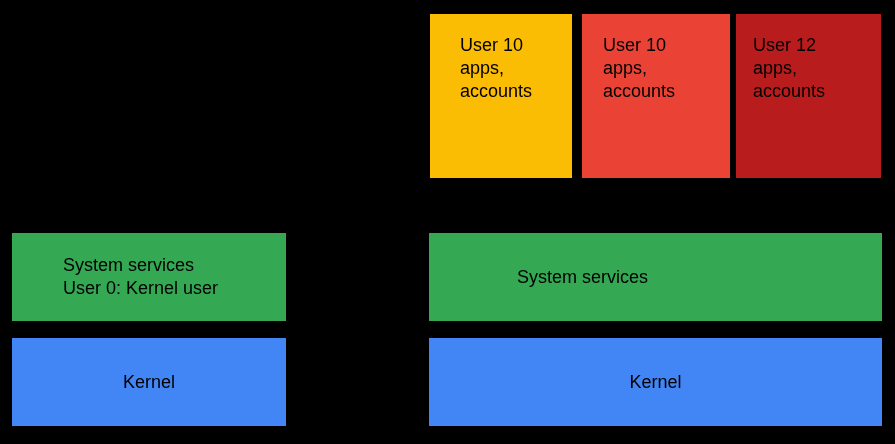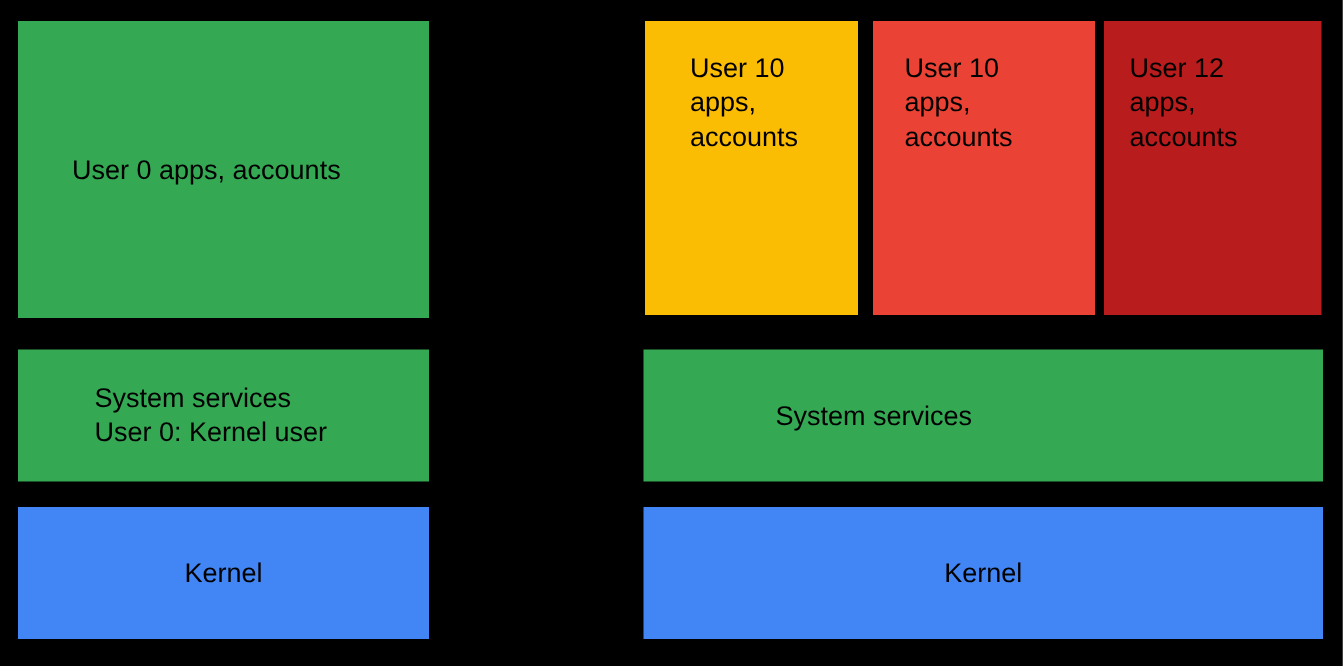--- a/index.html
+++ b/index.html
@@ -25,35 +25,32 @@
     display: flex;
   }
   .lines { text-align: left; }
 
   
   .l-apps    { left: 12px;  top: 14px;  width: 274px; height: 198px; align-items: center; padding-left: 36px; }
   .l-services{ left: 12px;  top: 233px; width: 274px; height: 88px;  align-items: center; padding-left: 51px; }
   .l-kernel  { left: 12px;  top: 338px; width: 274px; height: 88px;  align-items: center; justify-content: center; }
 
   
-  .u-box     { top: 14px; height: 196px; padding-top: 20px; }
+  .u-box     { top: 14px; height: 164px; padding-top: 20px; }
   .u10       { left: 430px; width: 142px; padding-left: 30px; }
   .u11       { left: 582px; width: 148px; padding-left: 21px; }
   .u12       { left: 736px; width: 145px; padding-left: 17px; }
   .r-services{ left: 429px; top: 233px; width: 453px; height: 88px; align-items: center; padding-left: 88px; }
   .r-kernel  { left: 429px; top: 338px; width: 453px; height: 88px; align-items: center; justify-content: center; }
 </style>
 </head>
 <body>
 
 <div class="canvas" style="background-color: rgb(0, 0, 0);">
 
-  <div class="box l-apps" style="background-color: rgb(52, 168, 83);">
-    <span>User 0 apps, accounts</span>
-  </div>
 
   <div class="box l-services" style="background-color: rgb(52, 168, 83);">
     <div class="lines">
       <div>System services</div>
       <div>User 0: Kernel user</div>
     </div>
   </div>
 
   <div class="box l-kernel" style="background-color: rgb(66, 133, 244);">
     <span>Kernel</span>

